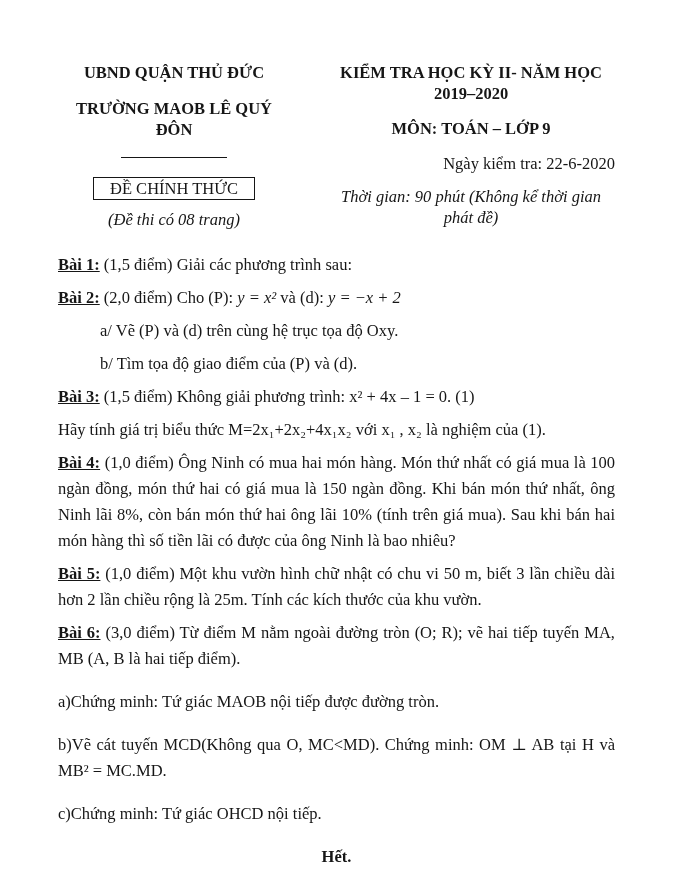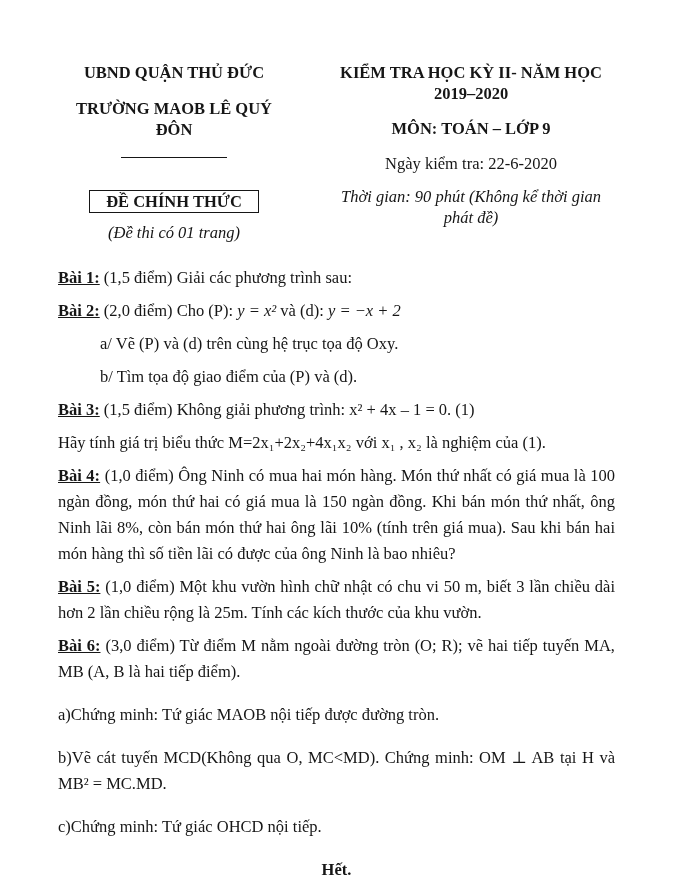--- a/index.html
+++ b/index.html
@@ -30,32 +30,32 @@
   .rule {
     width: 106px;
     border-bottom: 1.6px solid #161616;
     margin: 17px auto 0 auto;
     height: 0;
   }
   .official-box {
     display: inline-block;
     border: 1.3px solid #161616;
     padding: 0 16px;
-    font-weight: bold;
+    font-weight: normal;
     line-height: 21px;
-    margin-top: 32px;
+    margin-top: 19px;
   }
   .pages-note {
     font-style: italic;
     margin-top: 9px;
     line-height: 21px;
   }
   .exam-title { font-weight: bold; line-height: 21px; }
   .subject { font-weight: bold; line-height: 21px; margin-top: 14px; }
-  .exam-date { line-height: 21px; margin-top: 14px; }
+  .exam-date { line-height: 21px; margin-top: 14px; text-align: right; }
   .duration { font-style: italic; line-height: 21px; margin-top: 12px; }
   .content { margin-top: 22px; }
   .para {
     margin: 7px 0;
     line-height: 26px;
     text-align: justify;
   }
   .para.tight { margin: 17px 0; }
   .label {
     font-weight: bold;
@@ -83,21 +83,21 @@
 <div class="page">
 
   <div class="header">
     <div class="h-left">
       <div class="org-line">UBND QUẬN THỦ ĐỨC</div>
       <div class="org-line second">TRƯỜNG MAOB LÊ QUÝ ĐÔN</div>
       <div class="rule"></div>
       <div>
         <span class="official-box">ĐỀ CHÍNH THỨC</span>
       </div>
-      <div class="pages-note">(Đề thi có 01 trang)</div>
+      <div class="pages-note">(Đề thi có 08 trang)</div>
     </div>
     <div class="h-right">
       <div class="exam-title">KIỂM TRA HỌC KỲ II- NĂM HỌC 2019–2020</div>
       <div class="subject">MÔN: TOÁN – LỚP 9</div>
       <div class="exam-date">Ngày kiểm tra: 22-6-2020</div>
       <div class="duration">Thời gian:  90 phút (Không kể thời gian phát đề)</div>
     </div>
   </div>
 
   <div class="content">

